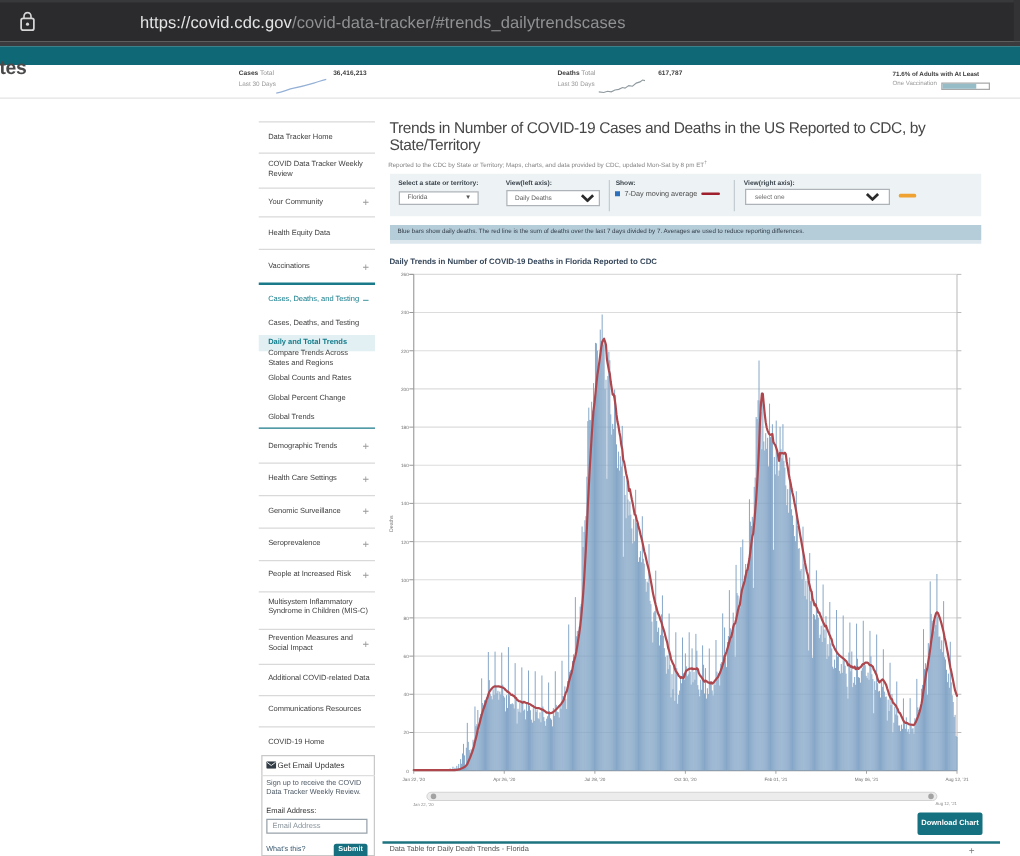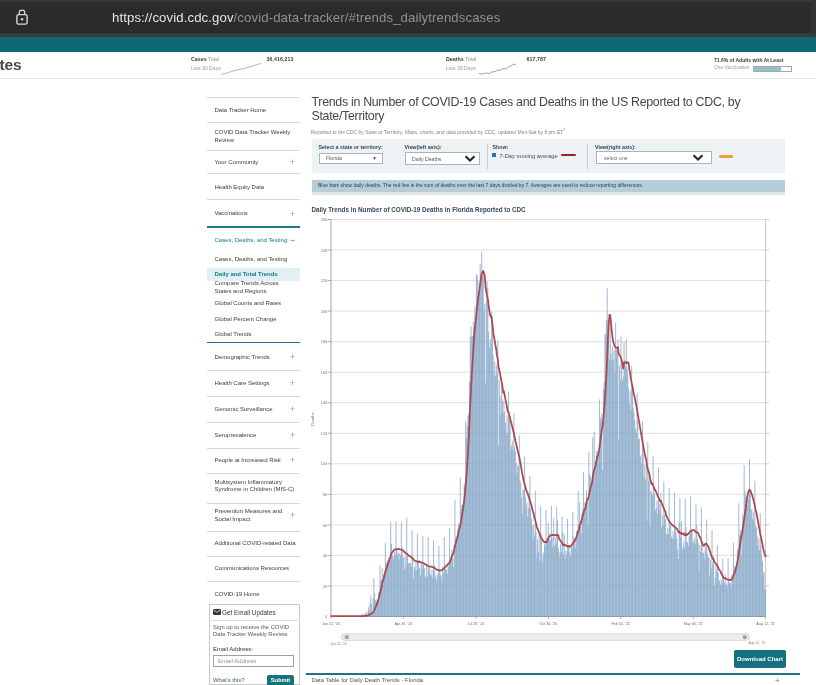--- a/index.html
+++ b/index.html
@@ -22,21 +22,21 @@
 <svg class="abs" style="left:15.5px;top:9px" width="12" height="16" viewBox="0 0 12 16">
 <path d="M3.2 5.6V3.9a2.8 2.8 0 0 1 5.6 0V5.6" fill="none" stroke="#d6d6d6" stroke-width="1.3"></path>
 <rect x="0.9" y="5.6" width="10.2" height="9.5" rx="1.6" fill="none" stroke="#d6d6d6" stroke-width="1.4"></rect>
 <circle cx="6" cy="10.3" r="1.25" fill="#d6d6d6"></circle>
 </svg>
 <div class="abs" style="left:68px;top:10px;font-size:13.2px;letter-spacing:.1px;color:#e3e4e4;white-space:nowrap;margin-left:44px;">https://covid.cdc.gov<span style="color:#8f9193;">/covid-data-tracker/#trends_dailytrendscases</span></div>
 
 <div class="abs" style="left:0;top:37px;width:816px;height:15px;background:#0e6875;"></div>
 
 <div class="abs" style="left:0;top:52px;width:816px;height:27px;background:#fff;border-bottom:1px solid #e3e3e3;"></div>
-<div class="abs" style="left:-0.5px;top:56px;font-size:15.5px;font-weight:bold;color:#4a4a4a;letter-spacing:-0.2px;">tes</div>
+<div class="abs" style="left:-0.5px;top:46px;font-size:15.5px;font-weight:bold;color:#4a4a4a;letter-spacing:-0.2px;">tes</div>
 <div class="abs" style="left:191px;top:55.5px;font-size:5.3px;color:#3b3b3b;"><b>Cases</b> <span style="color:#919191;">Total</span></div>
 <div class="abs" style="left:191px;top:64.5px;font-size:5.1px;color:#9a9a9a;">Last 30 Days</div>
 <div class="abs" style="left:266.5px;top:55.5px;font-size:5.2px;font-weight:bold;color:#3b3b3b;letter-spacing:.1px;">36,416,213</div>
 <svg class="abs" style="left:220px;top:62px" width="42" height="14" viewBox="0 0 42 14">
 <path d="M1 12.5 C7 11.5,10 9.5,15 8.5 S26 6,31 4.5 38 2,41 1.5" fill="none" stroke="#94b0d6" stroke-width="0.9"></path>
 </svg>
 <div class="abs" style="left:446px;top:55.5px;font-size:5.3px;color:#3b3b3b;"><b>Deaths</b> <span style="color:#919191;">Total</span></div>
 <div class="abs" style="left:446px;top:64.5px;font-size:5.1px;color:#9a9a9a;">Last 30 Days</div>
 <div class="abs" style="left:526.5px;top:55.5px;font-size:5.2px;font-weight:bold;color:#3b3b3b;letter-spacing:.1px;">617,787</div>
 <svg class="abs" style="left:478px;top:62px" width="38" height="14" viewBox="0 0 38 14">

